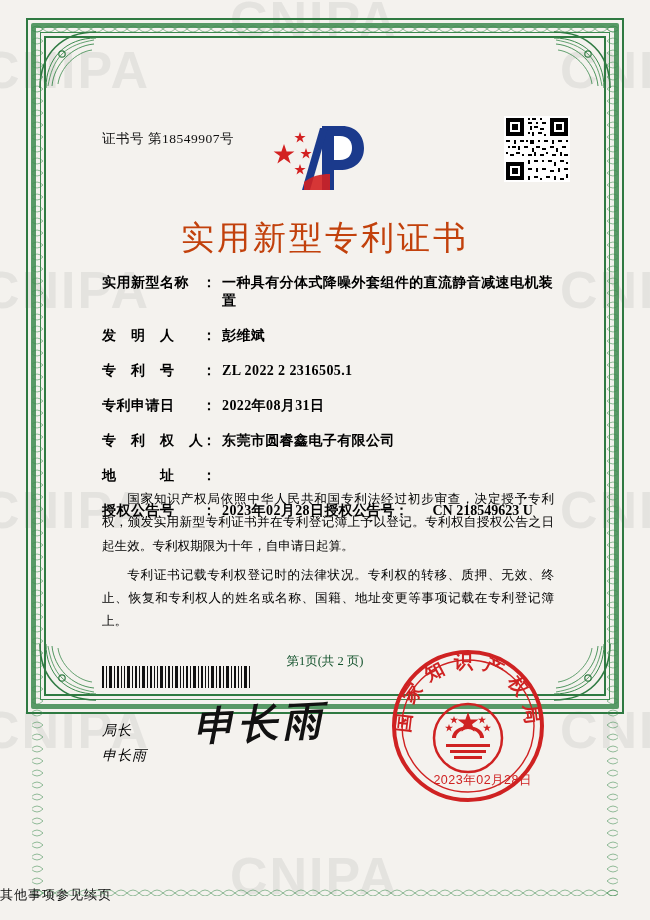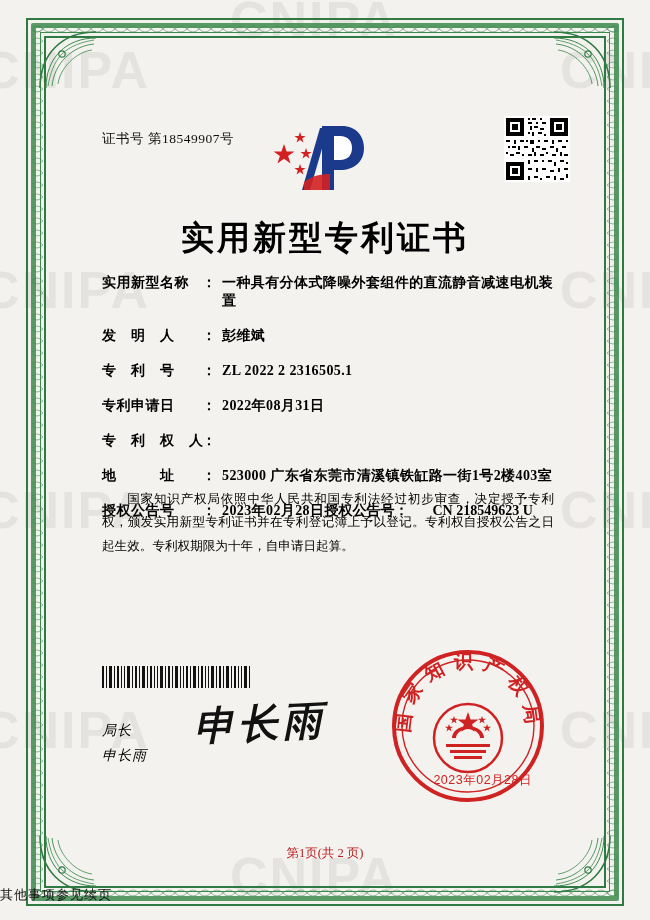--- a/index.html
+++ b/index.html
@@ -30,21 +30,21 @@
     color: rgba(150, 150, 150, 0.16);
     letter-spacing: 2px;
     white-space: nowrap;
   }
 
   .page {
     position: absolute;
     left: 26px;
     top: 18px;
     width: 598px;
-    height: 888px;
+    height: 696px;
     z-index: 1;
   }
 
   
   .border-outer {
     position: absolute;
     inset: 0;
     border: 2px solid #2f7a42;
     background: transparent;
   }
@@ -115,23 +115,23 @@
     height: 76px;
   }
 
   .main-title {
     position: absolute;
     left: 0;
     right: 0;
     top: 170px;
     text-align: center;
     font-size: 33px;
-    font-weight: bold;
+    font-weight: normal;
     letter-spacing: 3px;
-    color: #000000;
+    color: #c2410c;
     font-family: "Liberation Serif", "DejaVu Serif", serif;
   }
 
   
   .fields {
     position: absolute;
     left: 48px;
     right: 40px;
     top: 228px;
     font-size: 14px;
@@ -231,21 +231,21 @@
     letter-spacing: 0.5px;
   }
 
   .page-no {
     position: absolute;
     left: 0;
     right: 0;
     bottom: 16px;
     text-align: center;
     font-size: 12.5px;
-    color: #b91c1c;
+    color: #14532d;
   }
 
   .footer-note {
     position: absolute;
     left: 0;
     right: 0;
     bottom: 16px;
     font-size: 13px;
     color: #111;
     letter-spacing: 1px;
@@ -440,37 +440,38 @@
         <span class="value">ZL 2022 2 2316505.1</span>
       </div>
       <div class="row">
         <span class="label">专利申请日</span>
         <span class="sep">：</span>
         <span class="value">2022年08月31日</span>
       </div>
       <div class="row">
         <span class="label">专　利　权　人</span>
         <span class="sep">：</span>
+        <span class="value">东莞市圆睿鑫电子有限公司</span>
       </div>
       <div class="row">
         <span class="label">地　　　址</span>
         <span class="sep">：</span>
-        <span class="value">523000 广东省东莞市清溪镇铁缸路一街1号2楼403室</span>
       </div>
       <div class="row">
         <span class="label">授权公告号</span>
         <span class="sep">：</span>
         <span class="value">2023年02月28日</span>
         <span class="label2">授权公告号：</span>
         <span class="value2">CN 218549623 U</span>
       </div>
     </div>
 
     <div class="paras">
       <p>国家知识产权局依照中华人民共和国专利法经过初步审查，决定授予专利权，颁发实用新型专利证书并在专利登记簿上予以登记。专利权自授权公告之日起生效。专利权期限为十年，自申请日起算。</p>
+      <p>专利证书记载专利权登记时的法律状况。专利权的转移、质押、无效、终止、恢复和专利权人的姓名或名称、国籍、地址变更等事项记载在专利登记簿上。</p>
     </div>
 
     <svg class="barcode" viewBox="0 0 148 22" shape-rendering="crispEdges">
       <g fill="#111">
         <rect x="0" y="0" width="2" height="22"></rect>
           <rect x="4" y="0" width="1" height="22"></rect>
         <rect x="7" y="0" width="3" height="22"></rect>
           <rect x="12" y="0" width="1" height="22"></rect>
         <rect x="15" y="0" width="2" height="22"></rect>
           <rect x="19" y="0" width="1" height="22"></rect>

